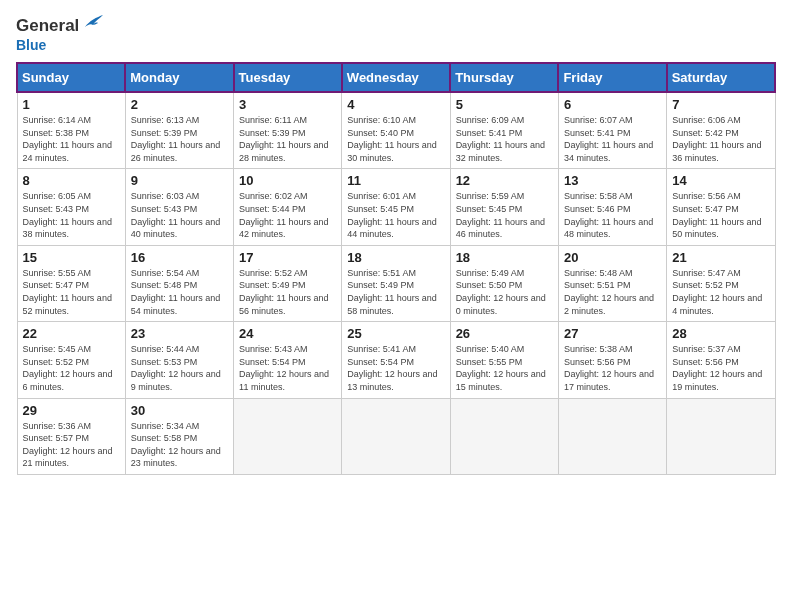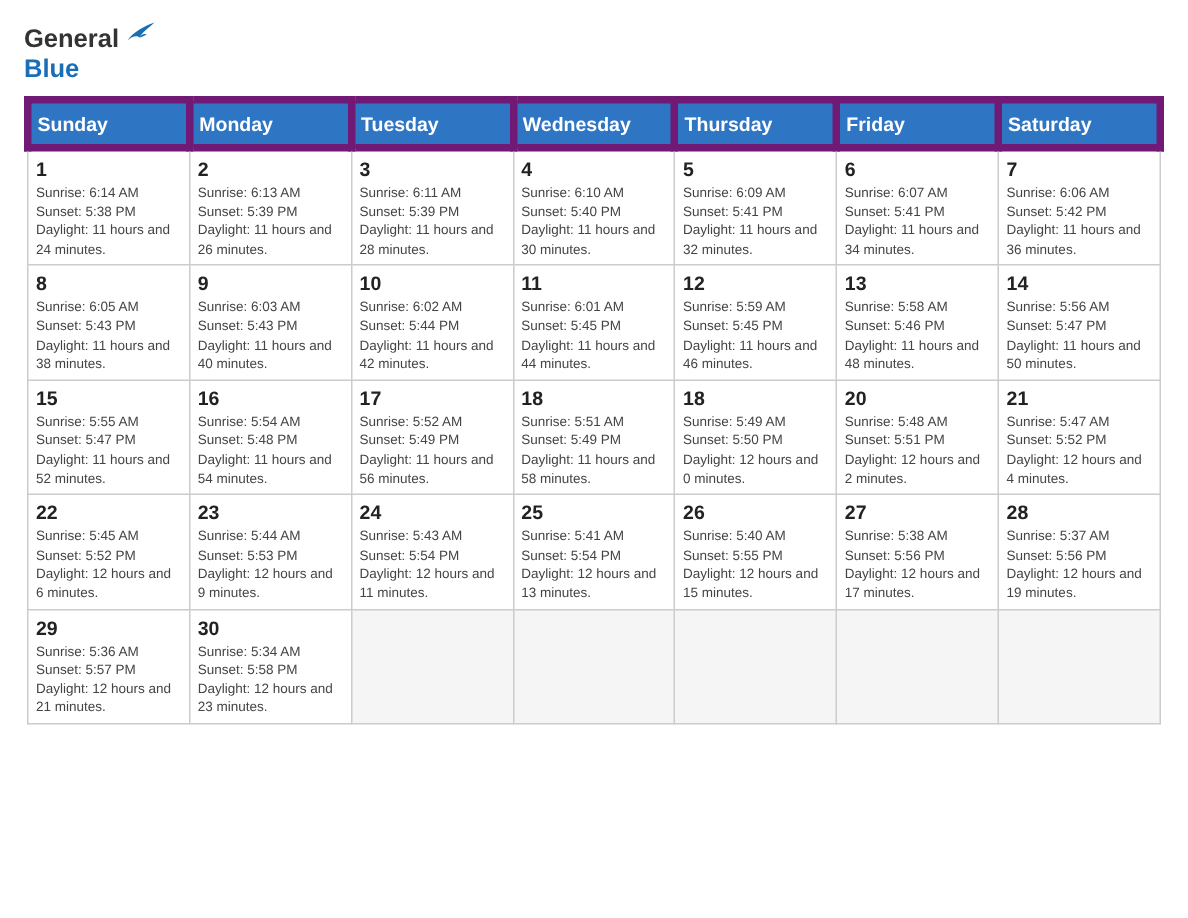--- a/index.html
+++ b/index.html
@@ -38,21 +38,21 @@
       border-collapse: collapse;
       margin-top: 8px;
     }
     .calendar thead tr th {
       background-color: #2e75c3;
       color: #fff;
       font-size: 13px;
       font-weight: bold;
       padding: 6px 4px;
       text-align: left;
-      border: 5px solid #701a75;
+      border: 2px solid #701a75;
     }
     .calendar tbody tr td {
       vertical-align: top;
       border: 1px solid #ccc;
       padding: 4px 5px;
       font-size: 9.5px;
       color: #333;
       width: 14.28%;
       min-height: 80px;
       background: #fff;
@@ -79,21 +79,21 @@
       display: flex;
       align-items: center;
       gap: 2px;
     }
     .logo-text-general {
       font-size: 17px;
       font-weight: bold;
       color: #333;
     }
     .logo-text-blue {
-      font-size: 17px;
+      font-size: 14px;
       font-weight: bold;
       color: #1a6eb5;
     }
   </style>
 </head>
 <body>
 
 <div class="header">
   <div class="logo">
     <div class="logo-wrapper">

